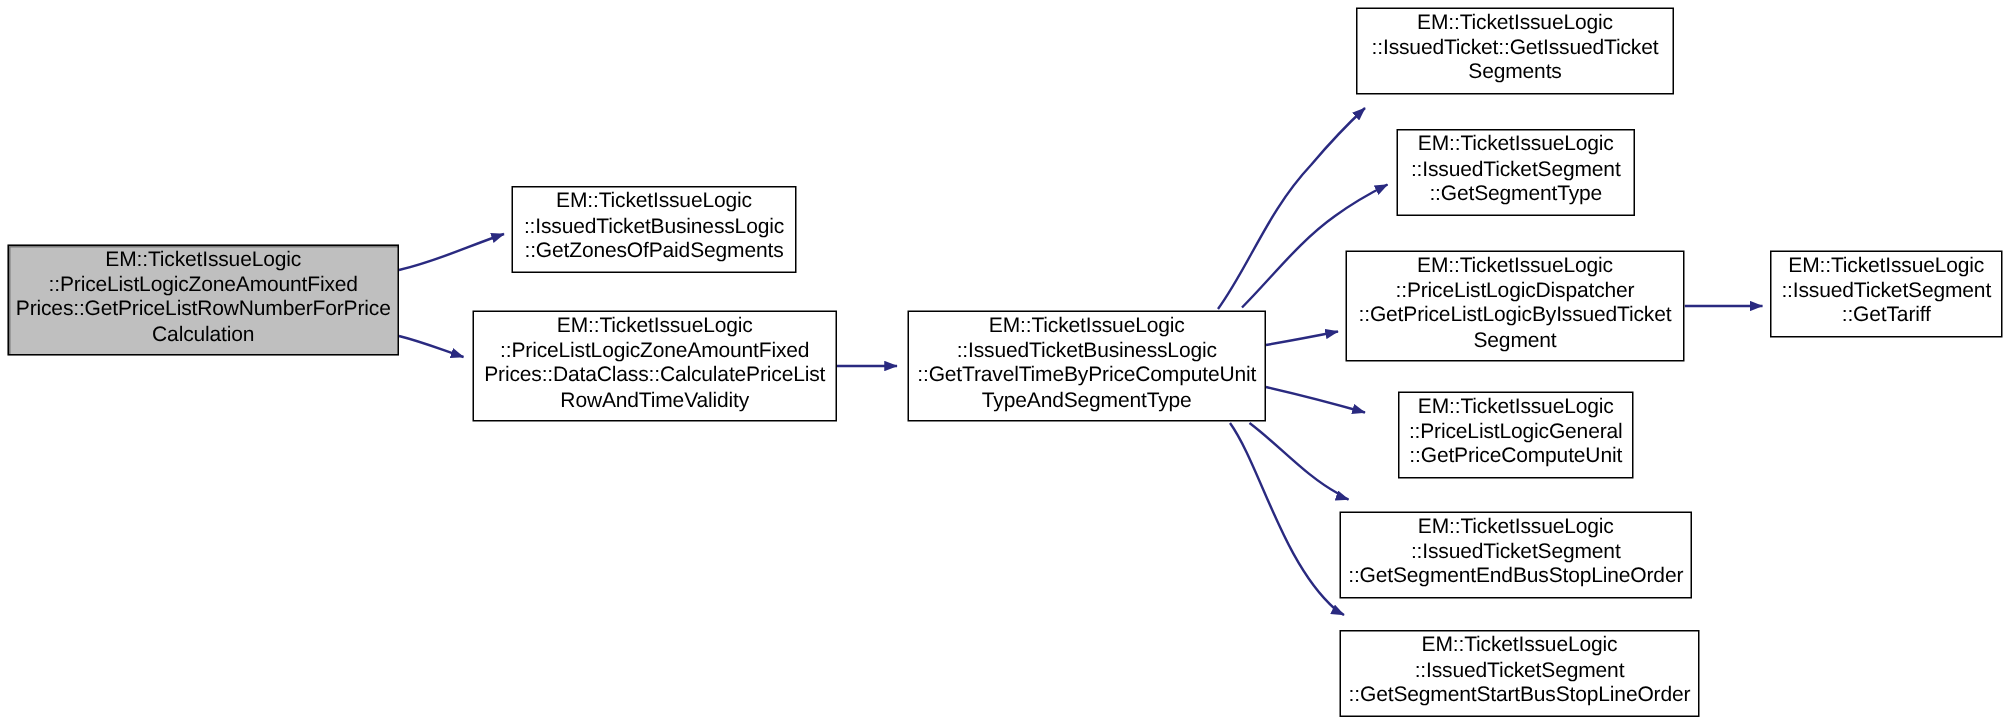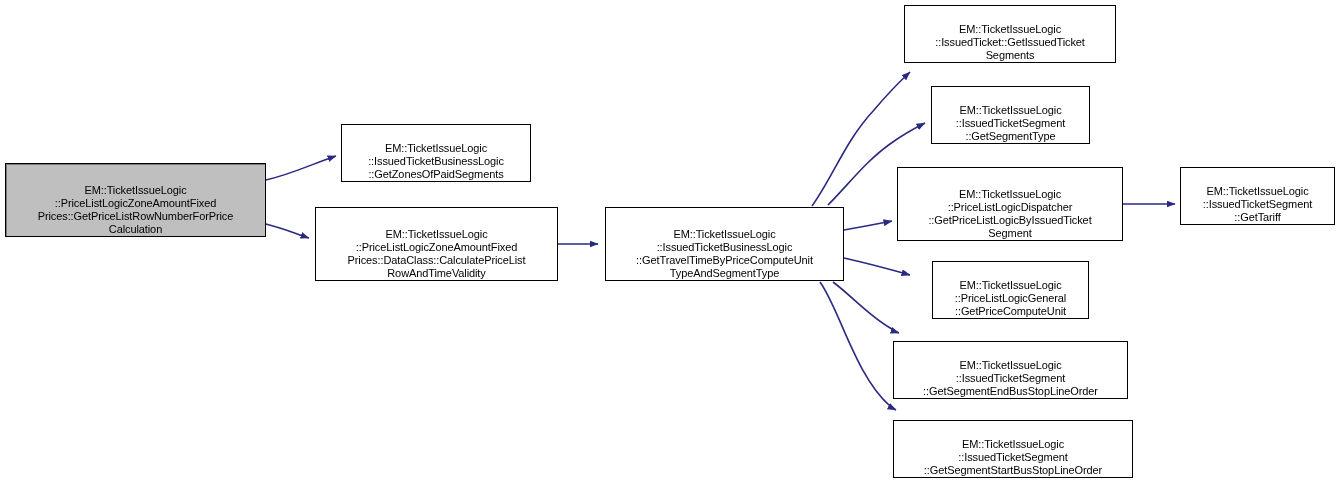--- a/index.html
+++ b/index.html
@@ -22,25 +22,25 @@
     width: 1340px;
     height: 483px;
     pointer-events: none;
   }
   .node {
     position: absolute;
     box-sizing: border-box;
     border: 1px solid #000000;
     background: #ffffff;
     display: flex;
-    align-items: flex-end;
+    align-items: flex-start;
     justify-content: center;
     text-align: center;
     line-height: 1.18;
-    font-size: 11px;
+    font-size: 14px;
     color: #000000;
     letter-spacing: -0.1px;
     z-index: 2;
   }
   .node.root {
     background: #bfbfbf;
     border: 1px solid #000000;
     box-shadow: 1px 1px 0 0 #7a7a7a inset;
   }
   .node-label {

